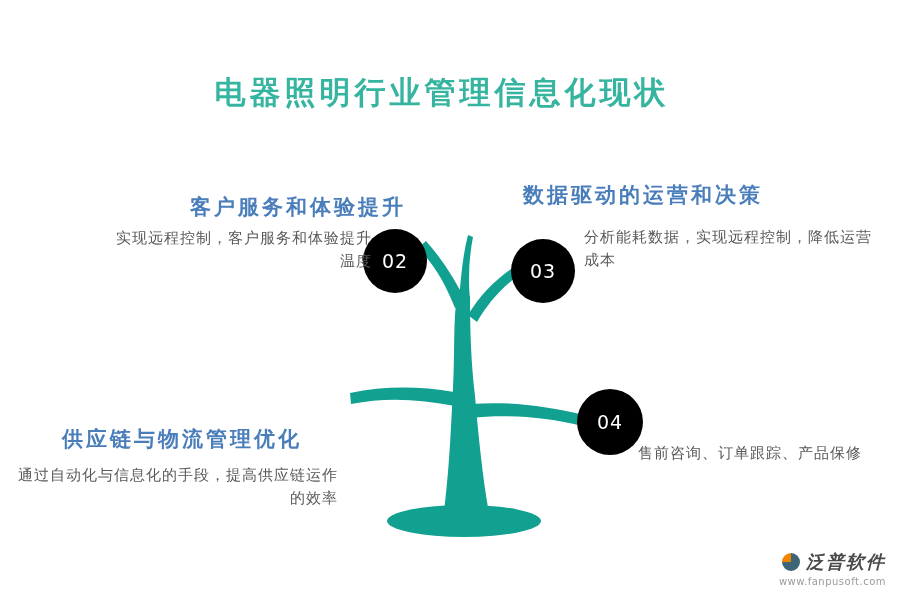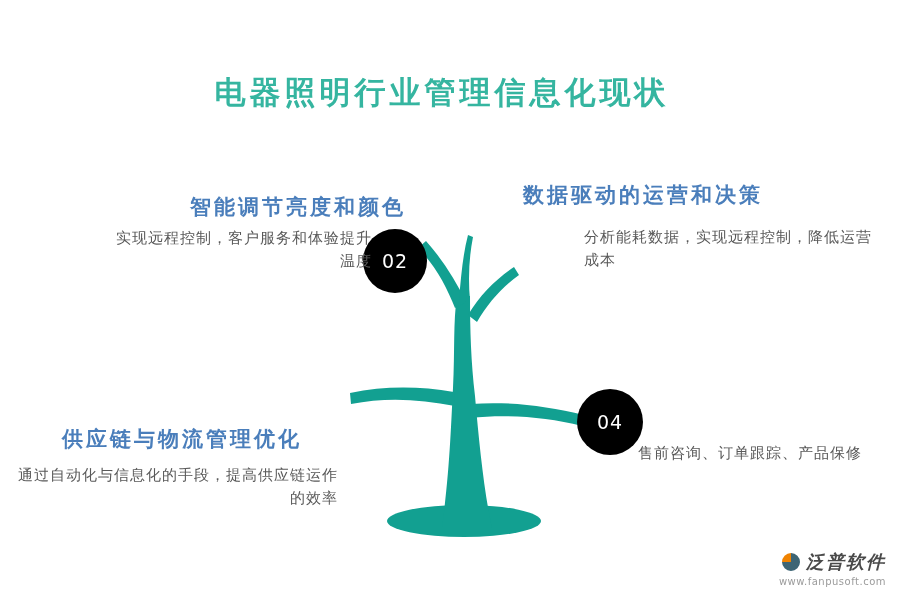--- a/index.html
+++ b/index.html
@@ -64,23 +64,24 @@
 
       <path d="M455 308 C447 288 436 266 418 248 L426 241 C443 260 456 281 466 302 Z"></path>
 
       <path d="M468 315 C480 295 496 279 514 267 L519 275 C502 287 488 303 477 322 Z"></path>
 
       <path d="M459 300 C461 276 463 254 468 235 L473 237 C469 257 468 279 470 300 Z"></path>
     </g>
   </svg>
 
   <div class="circle" id="circle-02">02</div>
+  <div class="circle" id="circle-03">03</div>
   <div class="circle" id="circle-04">04</div>
 
-  <div class="heading" id="heading-smart">智能调节亮度和颜色</div>
+  <div class="heading" id="heading-smart">客户服务和体验提升</div>
   <div class="body-text" id="body-smart">实现远程控制，客户服务和体验提升
 温度</div>
 
   <div class="heading" id="heading-data">数据驱动的运营和决策</div>
   <div class="body-text" id="body-data">分析能耗数据，实现远程控制，降低运营
 成本</div>
 
   <div class="heading" id="heading-supply">供应链与物流管理优化</div>
   <div class="body-text" id="body-supply">通过自动化与信息化的手段，提高供应链运作
 的效率</div>

